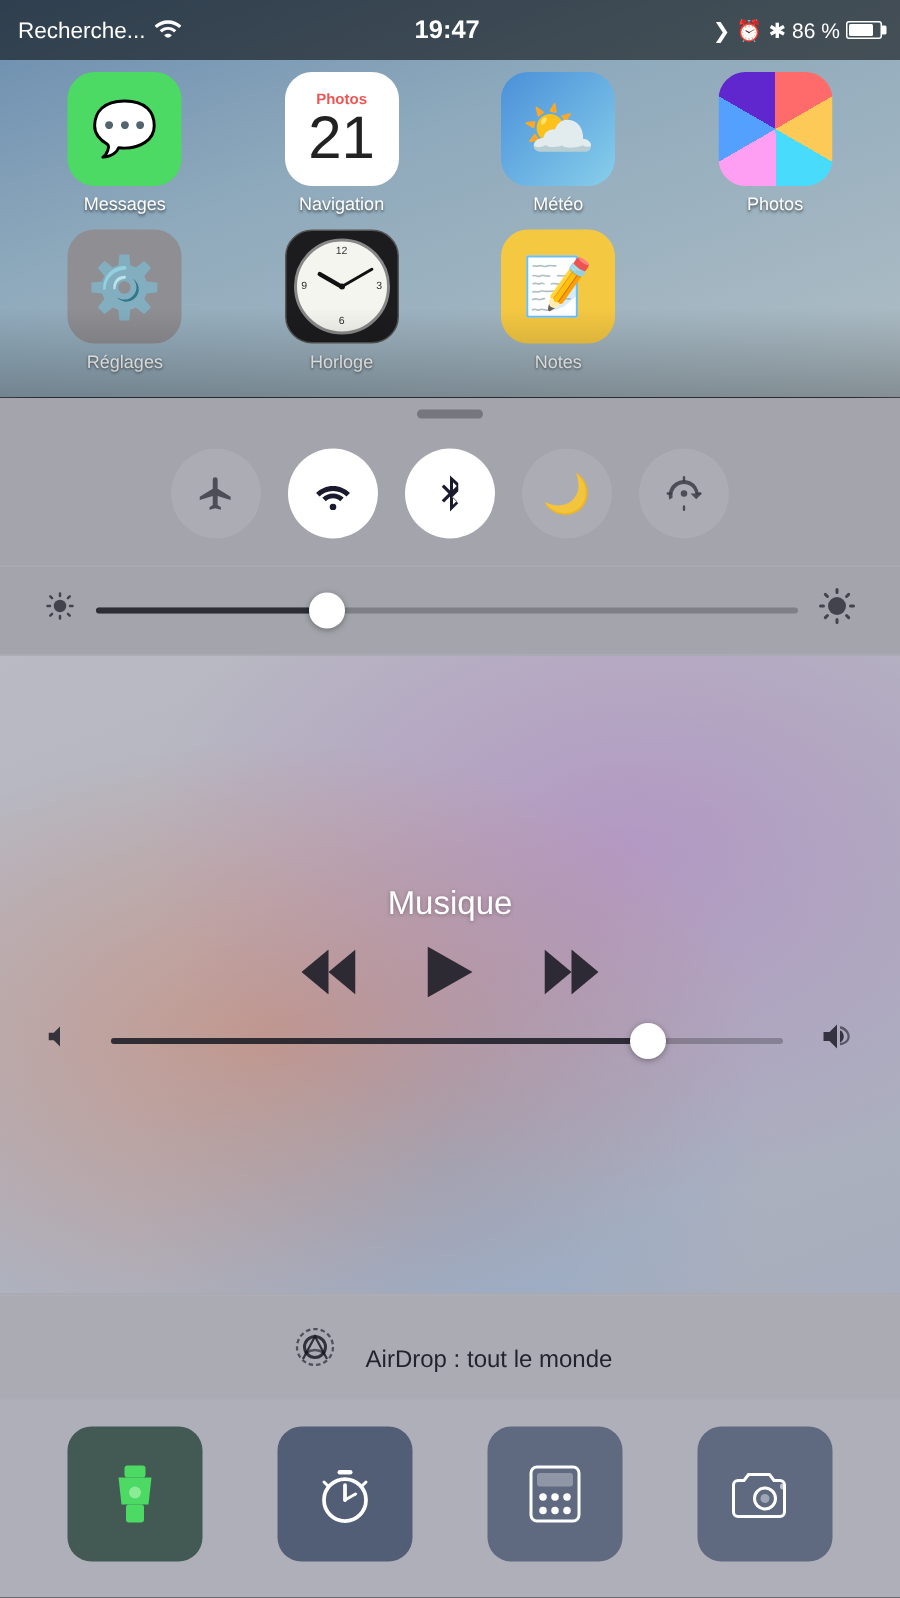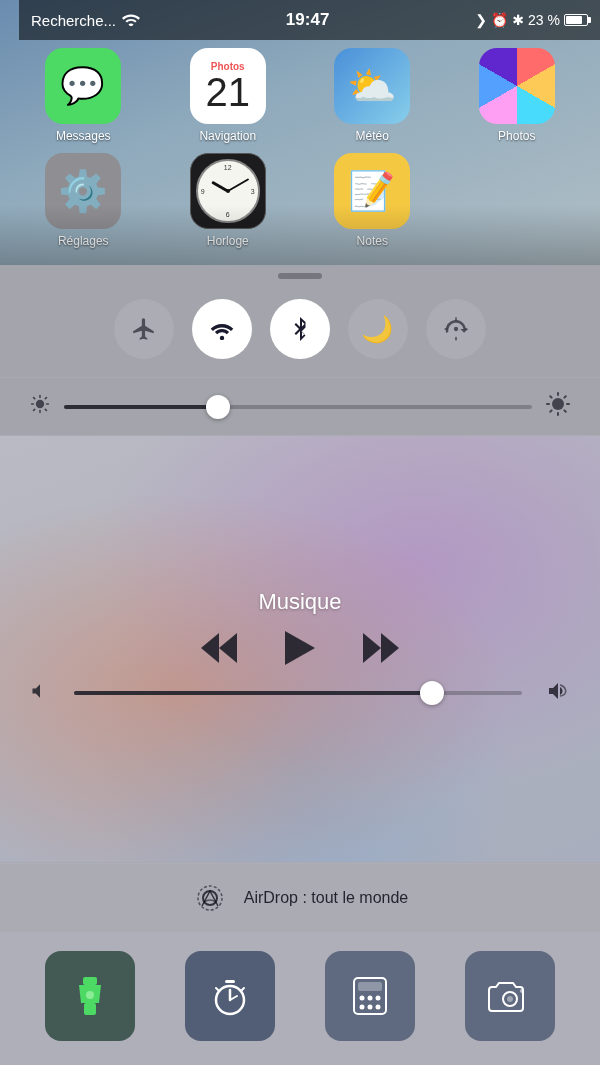--- a/index.html
+++ b/index.html
@@ -20,21 +20,20 @@
       height: 40px;
       background: rgba(0,0,0,0.55);
       display: flex;
       align-items: center;
       justify-content: space-between;
       padding: 0 12px;
       z-index: 10;
       color: #fff;
       font-size: 15px;
       font-weight: 500;
-      margin-left: 19px;
     }
     .status-left { display: flex; align-items: center; gap: 6px; }
     .status-center { font-weight: 600; font-size: 17px; }
     .status-right { display: flex; align-items: center; gap: 4px; font-size: 14px; }
 
     
     #home-screen {
       position: absolute;
       top: 0; left: 0; right: 0;
       height: 265px;
@@ -268,21 +267,21 @@
       padding: 12px 30px;
       gap: 14px;
       position: relative;
       z-index: 1;
     }
     .volume-icon { font-size: 18px; color: rgba(30,30,40,0.85); }
 
     
     #airdrop-section {
       display: flex;
-      align-items: center;
+      align-items: flex-end;
       justify-content: center;
       gap: 16px;
       padding: 16px;
       border-top: 1px solid rgba(180,180,190,0.4);
       border-bottom: 1px solid rgba(180,180,190,0.4);
       background: rgba(190,190,200,0.3);
     }
     .airdrop-icon {
       width: 36px; height: 36px;
       display: flex; align-items: center; justify-content: center;
@@ -326,21 +325,21 @@
       <svg viewBox="0 0 20 14" width="18" height="14" fill="white">
           <path d="M10 2C6.1 2 2.6 3.5 0 6l1.8 1.8C3.9 5.8 6.8 4.5 10 4.5s6.1 1.3 8.2 3.3L20 6C17.4 3.5 13.9 2 10 2zm0 5c-2.4 0-4.6.9-6.2 2.4L5.6 11C6.8 9.8 8.3 9 10 9s3.2.8 4.4 2l1.8-1.6C14.6 7.9 12.4 7 10 7zm0 5c-1.1 0-2.1.4-2.8 1.1L10 16l2.8-2.9C12.1 12.4 11.1 12 10 12z"></path>
         </svg>
     </span>
   </div>
   <div class="status-center">19:47</div>
   <div class="status-right">
     <span>❯</span>
     <span>⏰</span>
     <span>✱</span>
-    <span>23 %</span>
+    <span>86 %</span>
     <span style="border:1.5px solid #fff;border-radius:2px;width:24px;height:12px;display:inline-flex;align-items:center;padding:1px;position:relative;">
       <span style="background:#fff;height:8px;width:80%;border-radius:1px;display:block;"></span>
       <span style="position:absolute;right:-4px;top:50%;transform:translateY(-50%);width:3px;height:6px;background:#fff;border-radius:0 1px 1px 0;"></span>
     </span>
   </div>
 </div>
 
 <div id="home-screen">
   <div class="app-grid">
 

